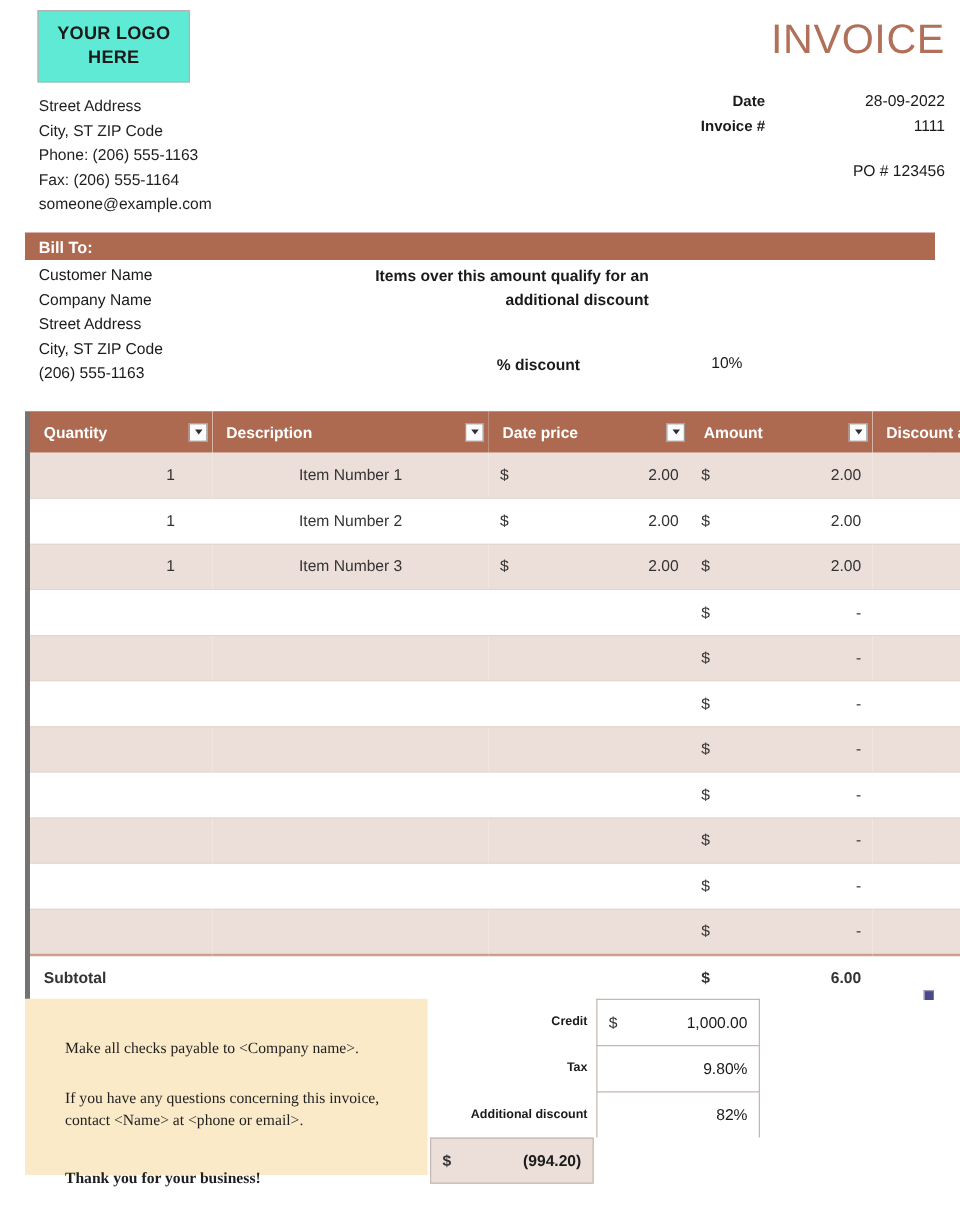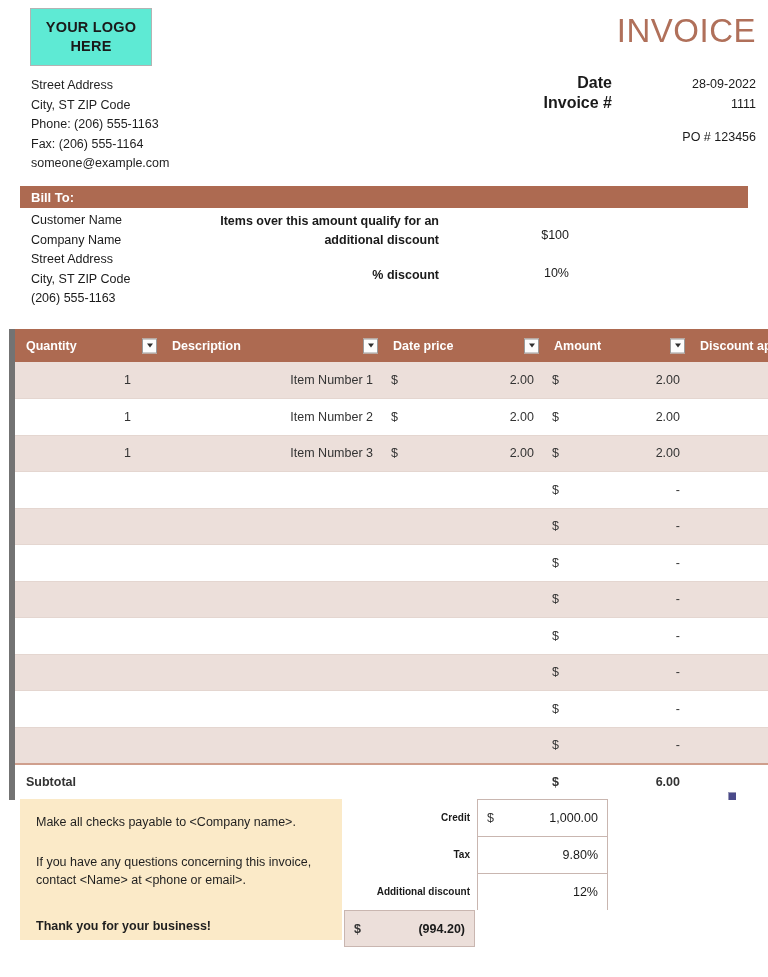--- a/index.html
+++ b/index.html
@@ -82,21 +82,21 @@
     align-items: baseline;
     height: 19.5px;
   }
   .meta-row.gap { margin-top: 17px; }
   .meta-label {
     font-weight: bold;
     text-align: right;
     width: 220px;
     padding-right: 24px;
     box-sizing: border-box;
-    font-size: 16px;
+    font-size: 12px;
   }
   .meta-value {
     width: 120px;
     text-align: right;
     font-size: 12.5px;
   }
 
   
   .billto-bar {
     position: absolute;
@@ -128,48 +128,48 @@
     font-size: 12.5px;
   }
   .discount-block {
     position: absolute;
     right: 12px;
     top: 0px;
     width: 460px;
   }
   .disc-row {
     display: flex;
-    justify-content: flex-start;
+    justify-content: center;
     align-items: flex-start;
   }
   .disc-label {
     font-weight: bold;
     text-align: right;
     width: 300px;
     padding-right: 20px;
     box-sizing: border-box;
     line-height: 1.5;
     font-size: 12.5px;
   }
   .disc-value {
     width: 110px;
     text-align: right;
     font-size: 12.5px;
   }
   .disc-row.two { margin-top: 2px; }
   .disc-row.two .disc-value { padding-top: 16px; }
-  .disc-row.second { margin-top: 16px; }
+  .disc-row.second { margin-top: 33px; }
 
   
   .items {
     position: absolute;
-    left: 9px;
+    left: 20px;
     top: 329px;
     width: 728px;
-    border-left: 6px solid #737373;
+    border-left: 4px solid #737373;
     border-right: 1px solid #d8c8c2;
     box-sizing: border-box;
   }
   table.items-table {
     border-collapse: collapse;
     width: 100%;
     table-layout: fixed;
   }
   table.items-table th {
     background: #ad6a51;
@@ -209,21 +209,21 @@
     font-size: 12.5px;
     color: #333333;
     padding: 0 9px;
     border-top: 1px solid #e4d6d0;
     box-sizing: border-box;
   }
   tr.odd td { background: #ecdfda; }
   tr.even td { background: #ffffff; }
   tr.first-row td { border-top: none; }
   .c-qty    { width: 105px; text-align: right; padding-right: 30px !important; }
-  .c-desc   { width: 210px; text-align: right; }
+  .c-desc   { width: 210px; text-align: center; }
   .c-unit   { width: 150px; }
   .c-amt    { width: 135px; }
   .c-disc   { width: 128px; text-align: left; }
   .money {
     display: flex;
     justify-content: space-between;
     align-items: center;
     width: 100%;
   }
   .money .sym { text-align: left; }
@@ -254,21 +254,21 @@
     top: 799px;
     width: 322px;
     height: 141px;
     background: #fbeac8;
     padding: 14px 16px 0 16px;
     box-sizing: border-box;
     font-size: 12.5px;
     color: #1f1f1f;
     line-height: 1.45;
   }
-  .notes p { margin: 0; }
+  .notes p { margin: 16px; font-family: Liberation Serif, serif; }
   .notes .p2 { margin-top: 22px; }
   .notes .p3 { margin-top: 28px; font-weight: bold; }
 
   .totals {
     position: absolute;
     left: 344px;
     top: 799px;
     width: 264px;
   }
   .tot-row {
@@ -355,21 +355,20 @@
       <div>Customer Name</div>
       <div>Company Name</div>
       <div>Street Address</div>
       <div>City, ST  ZIP Code</div>
       <div>(206) 555-1163</div>
     </div>
 
     <div class="discount-block">
       <div class="disc-row two">
         <div class="disc-label">Items over this amount qualify for an additional discount</div>
-        <div class="disc-value">$100</div>
       </div>
       <div class="disc-row second">
         <div class="disc-label">% discount</div>
         <div class="disc-value">10%</div>
       </div>
     </div>
   </div>
 
   <div class="items">
     <table class="items-table">
@@ -640,21 +639,21 @@
       <div class="tot-label">Tax</div>
       <div class="tot-cell">
         <span class="sym"></span>
         <span class="num">9.80%</span>
       </div>
     </div>
     <div class="tot-row">
       <div class="tot-label">Additional discount</div>
       <div class="tot-cell">
         <span class="sym"></span>
-        <span class="num">12%</span>
+        <span class="num">82%</span>
       </div>
     </div>
     <div class="tot-row balance">
       <div class="tot-cell">
         <span class="sym">$</span>
         <span class="num">(994.20)</span>
       </div>
     </div>
   </div>
 

